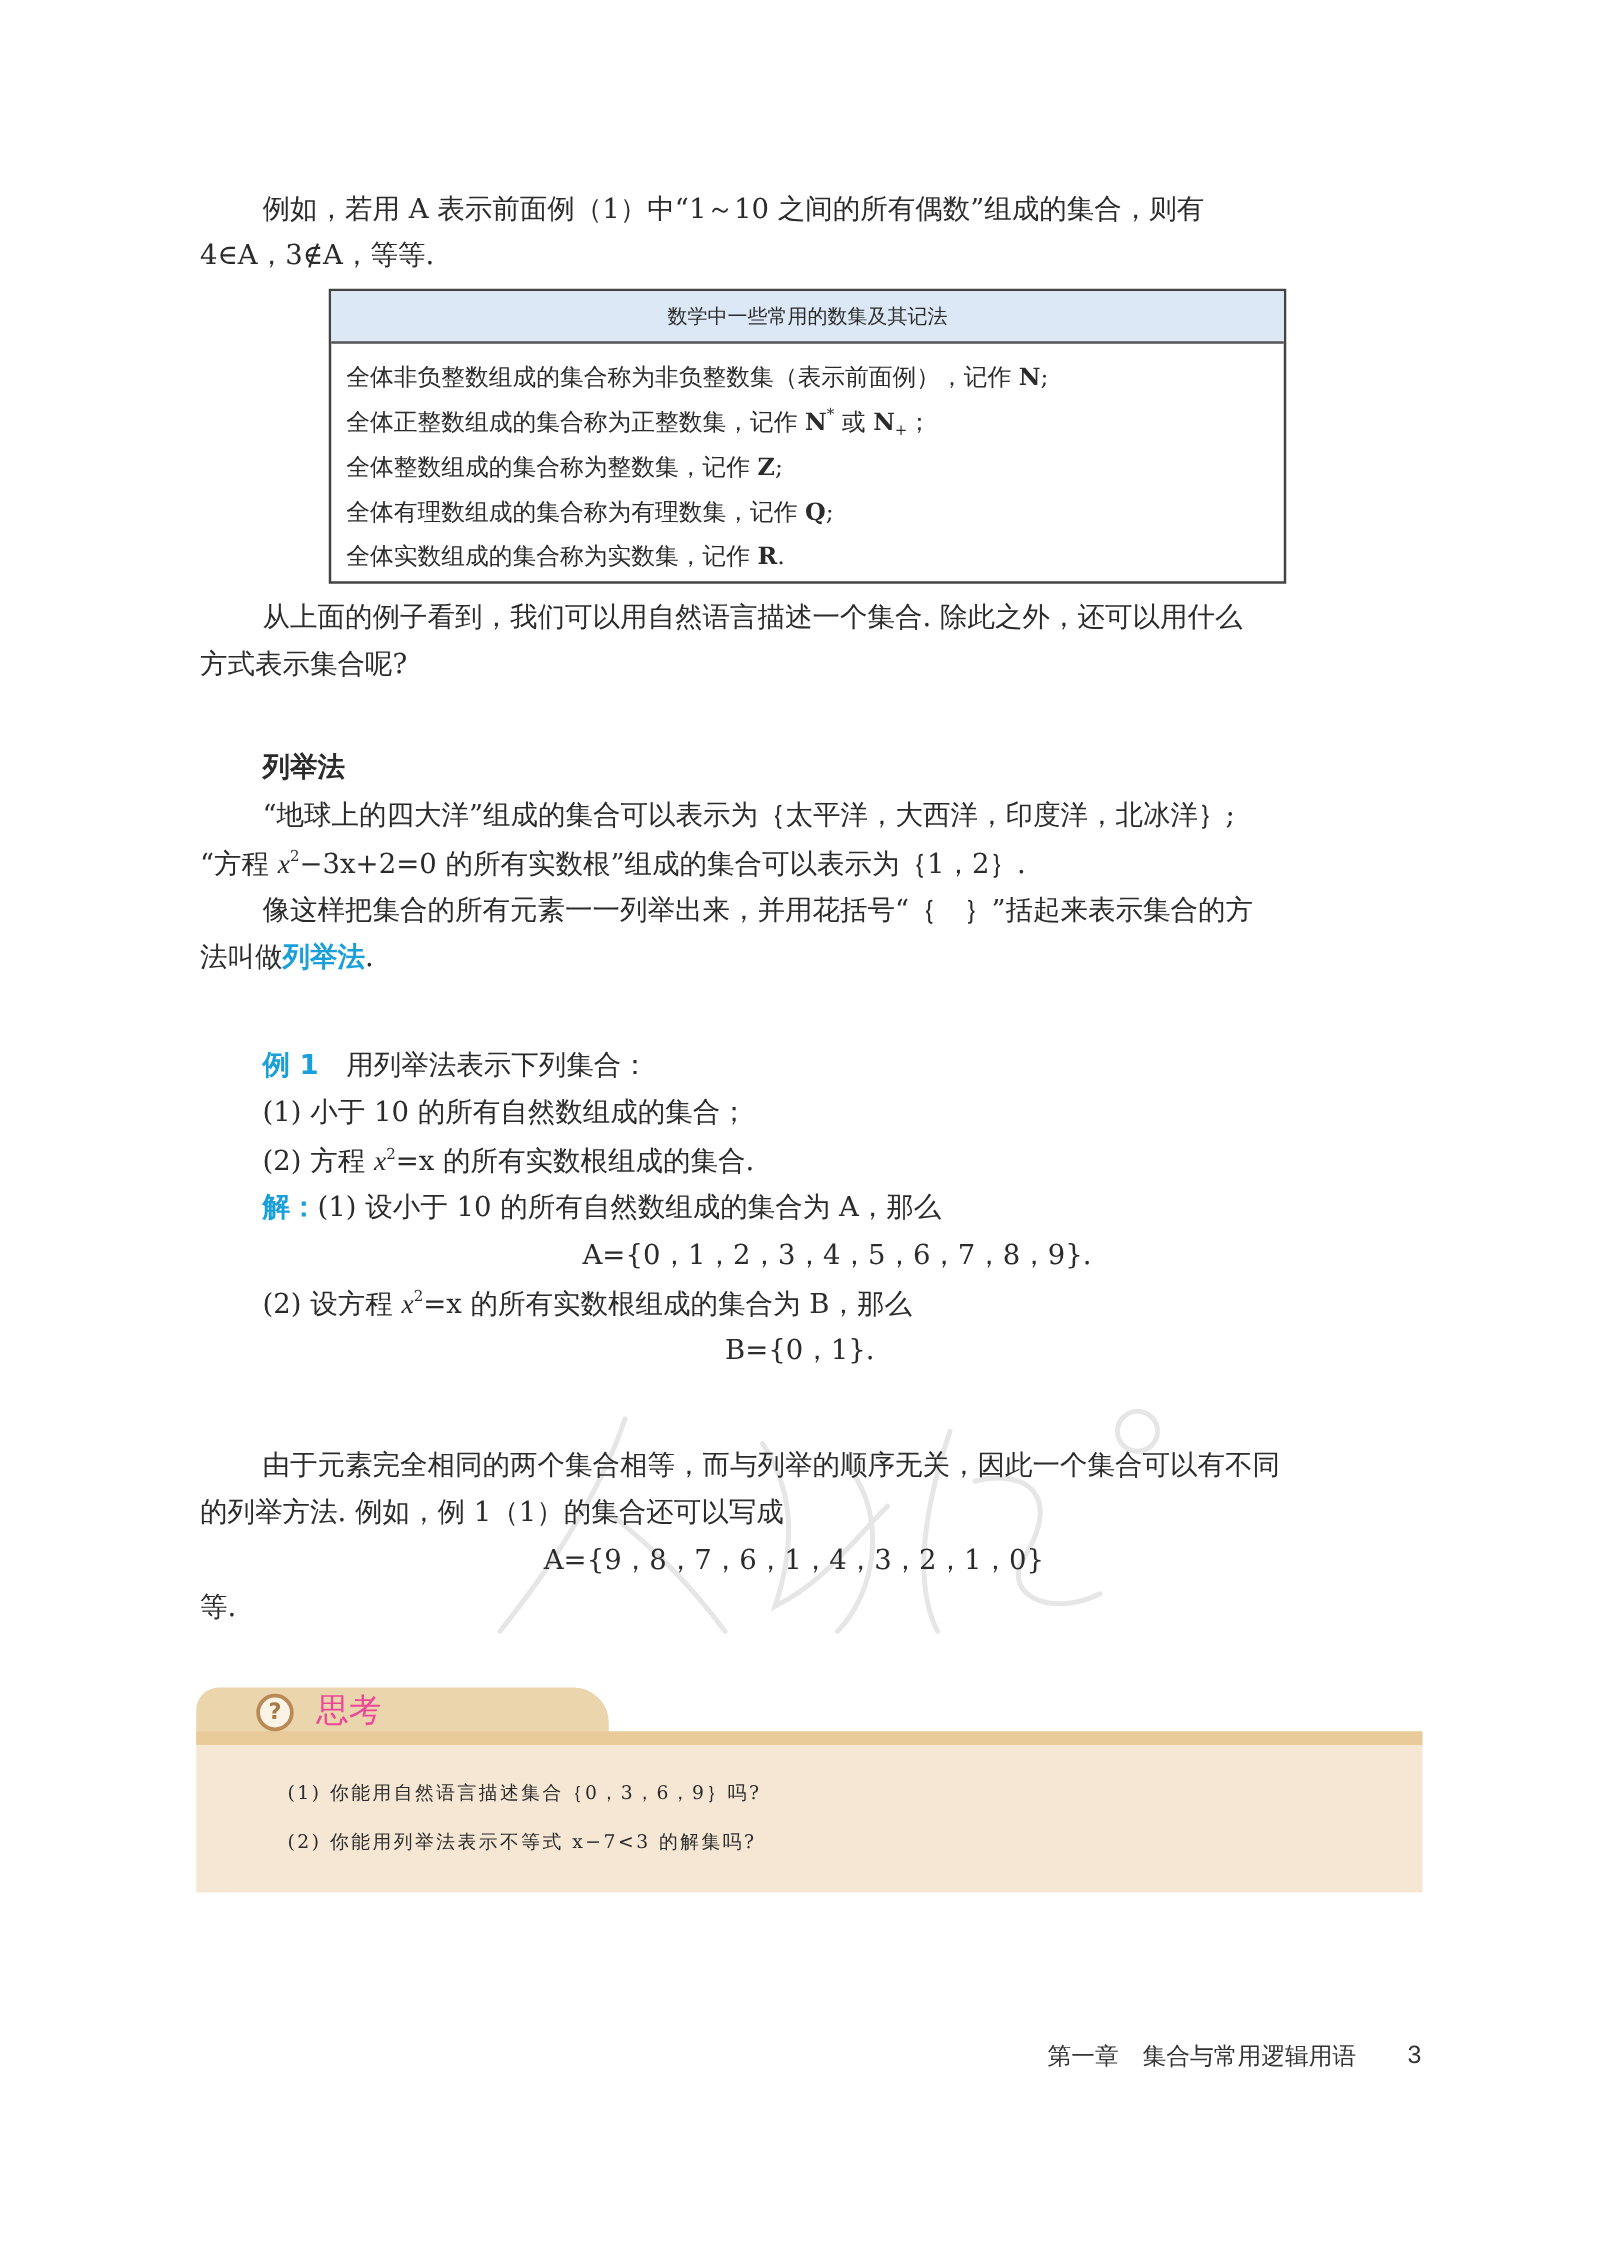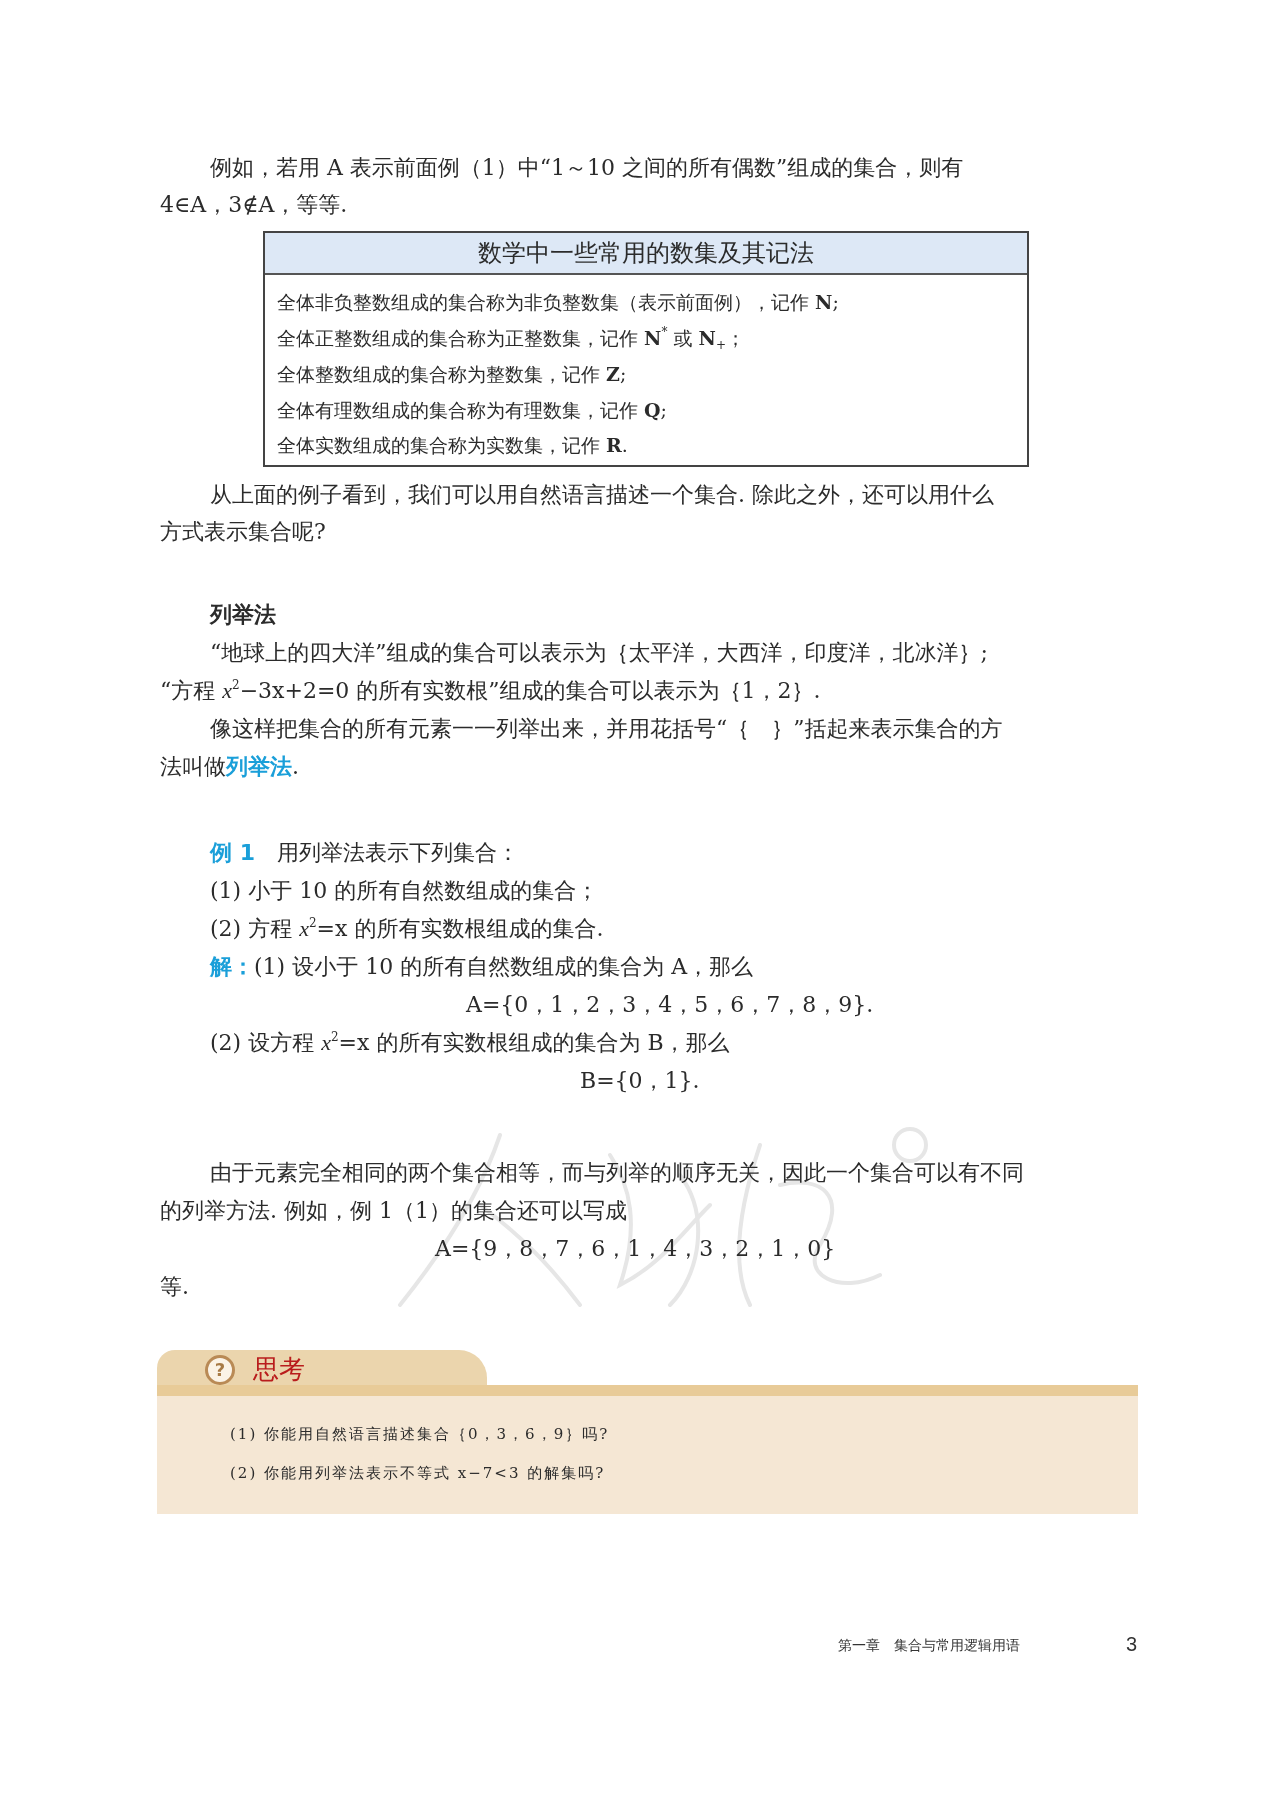--- a/index.html
+++ b/index.html
@@ -20,21 +20,21 @@
     sup { font-size: 12px; vertical-align: 9px; line-height: 0; }
     sub { font-size: 12px; vertical-align: -4px; line-height: 0; }
 
     
     .setbox {
       position: absolute; left: 263px; top: 231px; width: 766px; height: 236px;
       border: 2px solid #444; box-sizing: border-box; background: #fff;
     }
     .setbox-header {
       height: 40px; background: #dde8f6; border-bottom: 2px solid #555;
-      text-align: center; font-size: 24px; line-height: 40px;
+      text-align: center; font-size: 16px; line-height: 40px;
     }
     .setbox-row {
       position: absolute; left: 12px; font-size: 19px; line-height: 26px; white-space: nowrap;
     }
 
     
     .watermark {
       position: absolute; left: 380px; top: 1115px; width: 560px; height: 200px;
       pointer-events: none;
     }
@@ -53,29 +53,29 @@
       background: #f5e7d4;
     }
     .think-icon {
       position: absolute; left: 205px; top: 1355px; width: 30px; height: 30px;
       border-radius: 50%; background: #fbf3e6; border: 3px solid #b98a55;
       box-sizing: border-box; text-align: center; line-height: 24px;
       font-family: "DejaVu Sans", sans-serif; font-size: 18px; font-weight: bold; color: #a77a45;
     }
     .think-title {
       position: absolute; left: 253px; top: 1352px; font-size: 26px; line-height: 34px;
-      font-family: "DejaVu Sans", "Liberation Sans", sans-serif; color: #b91c1c;
+      font-family: "DejaVu Sans", "Liberation Sans", sans-serif; color: #ec4899;
     }
     .think-item {
       position: absolute; left: 230px; font-size: 15px; line-height: 30px;
       letter-spacing: 2px; white-space: nowrap;
     }
 
     .footer {
-      position: absolute; top: 1632px; left: 838px; font-size: 14px; line-height: 26px;
+      position: absolute; top: 1632px; left: 838px; font-size: 19px; line-height: 26px;
       font-family: "DejaVu Sans", "Liberation Sans", sans-serif; color: #333; white-space: nowrap;
     }
     .page-num {
       position: absolute; top: 1630px; left: 1126px; font-size: 20px; line-height: 28px;
       font-family: "Liberation Sans", sans-serif; color: #333;
     }
   </style>
 </head>
 <body>
 

